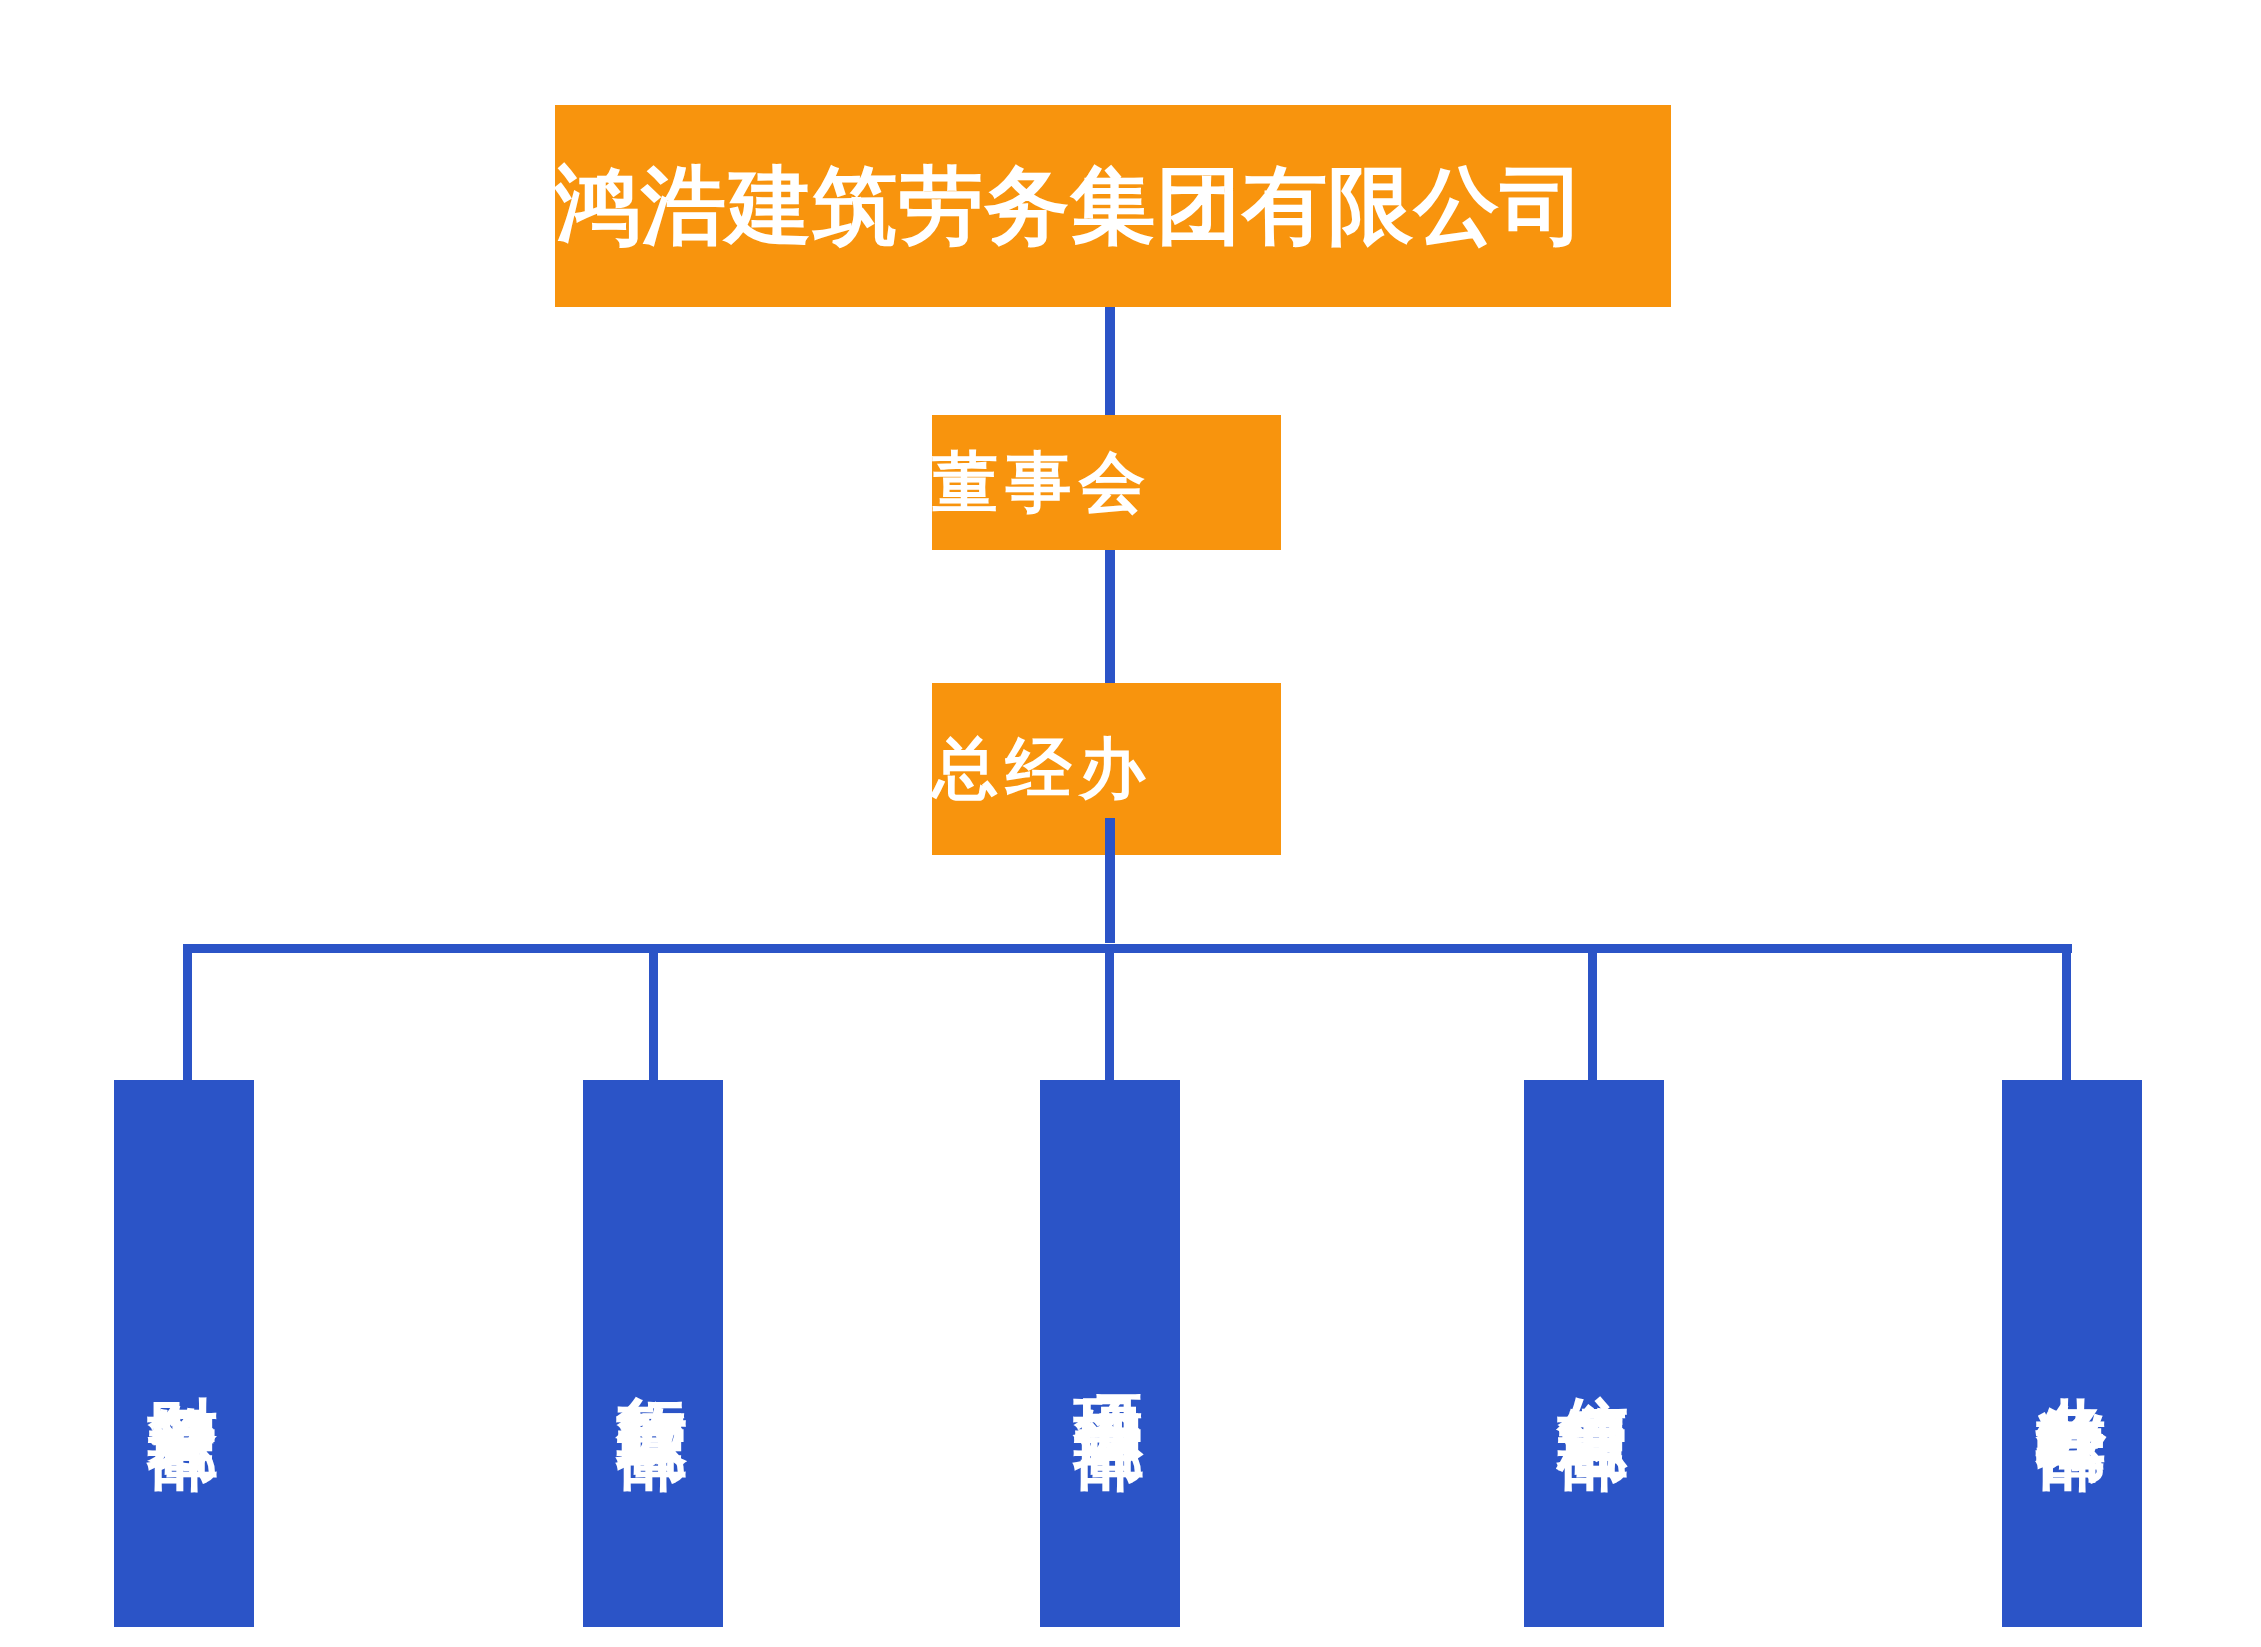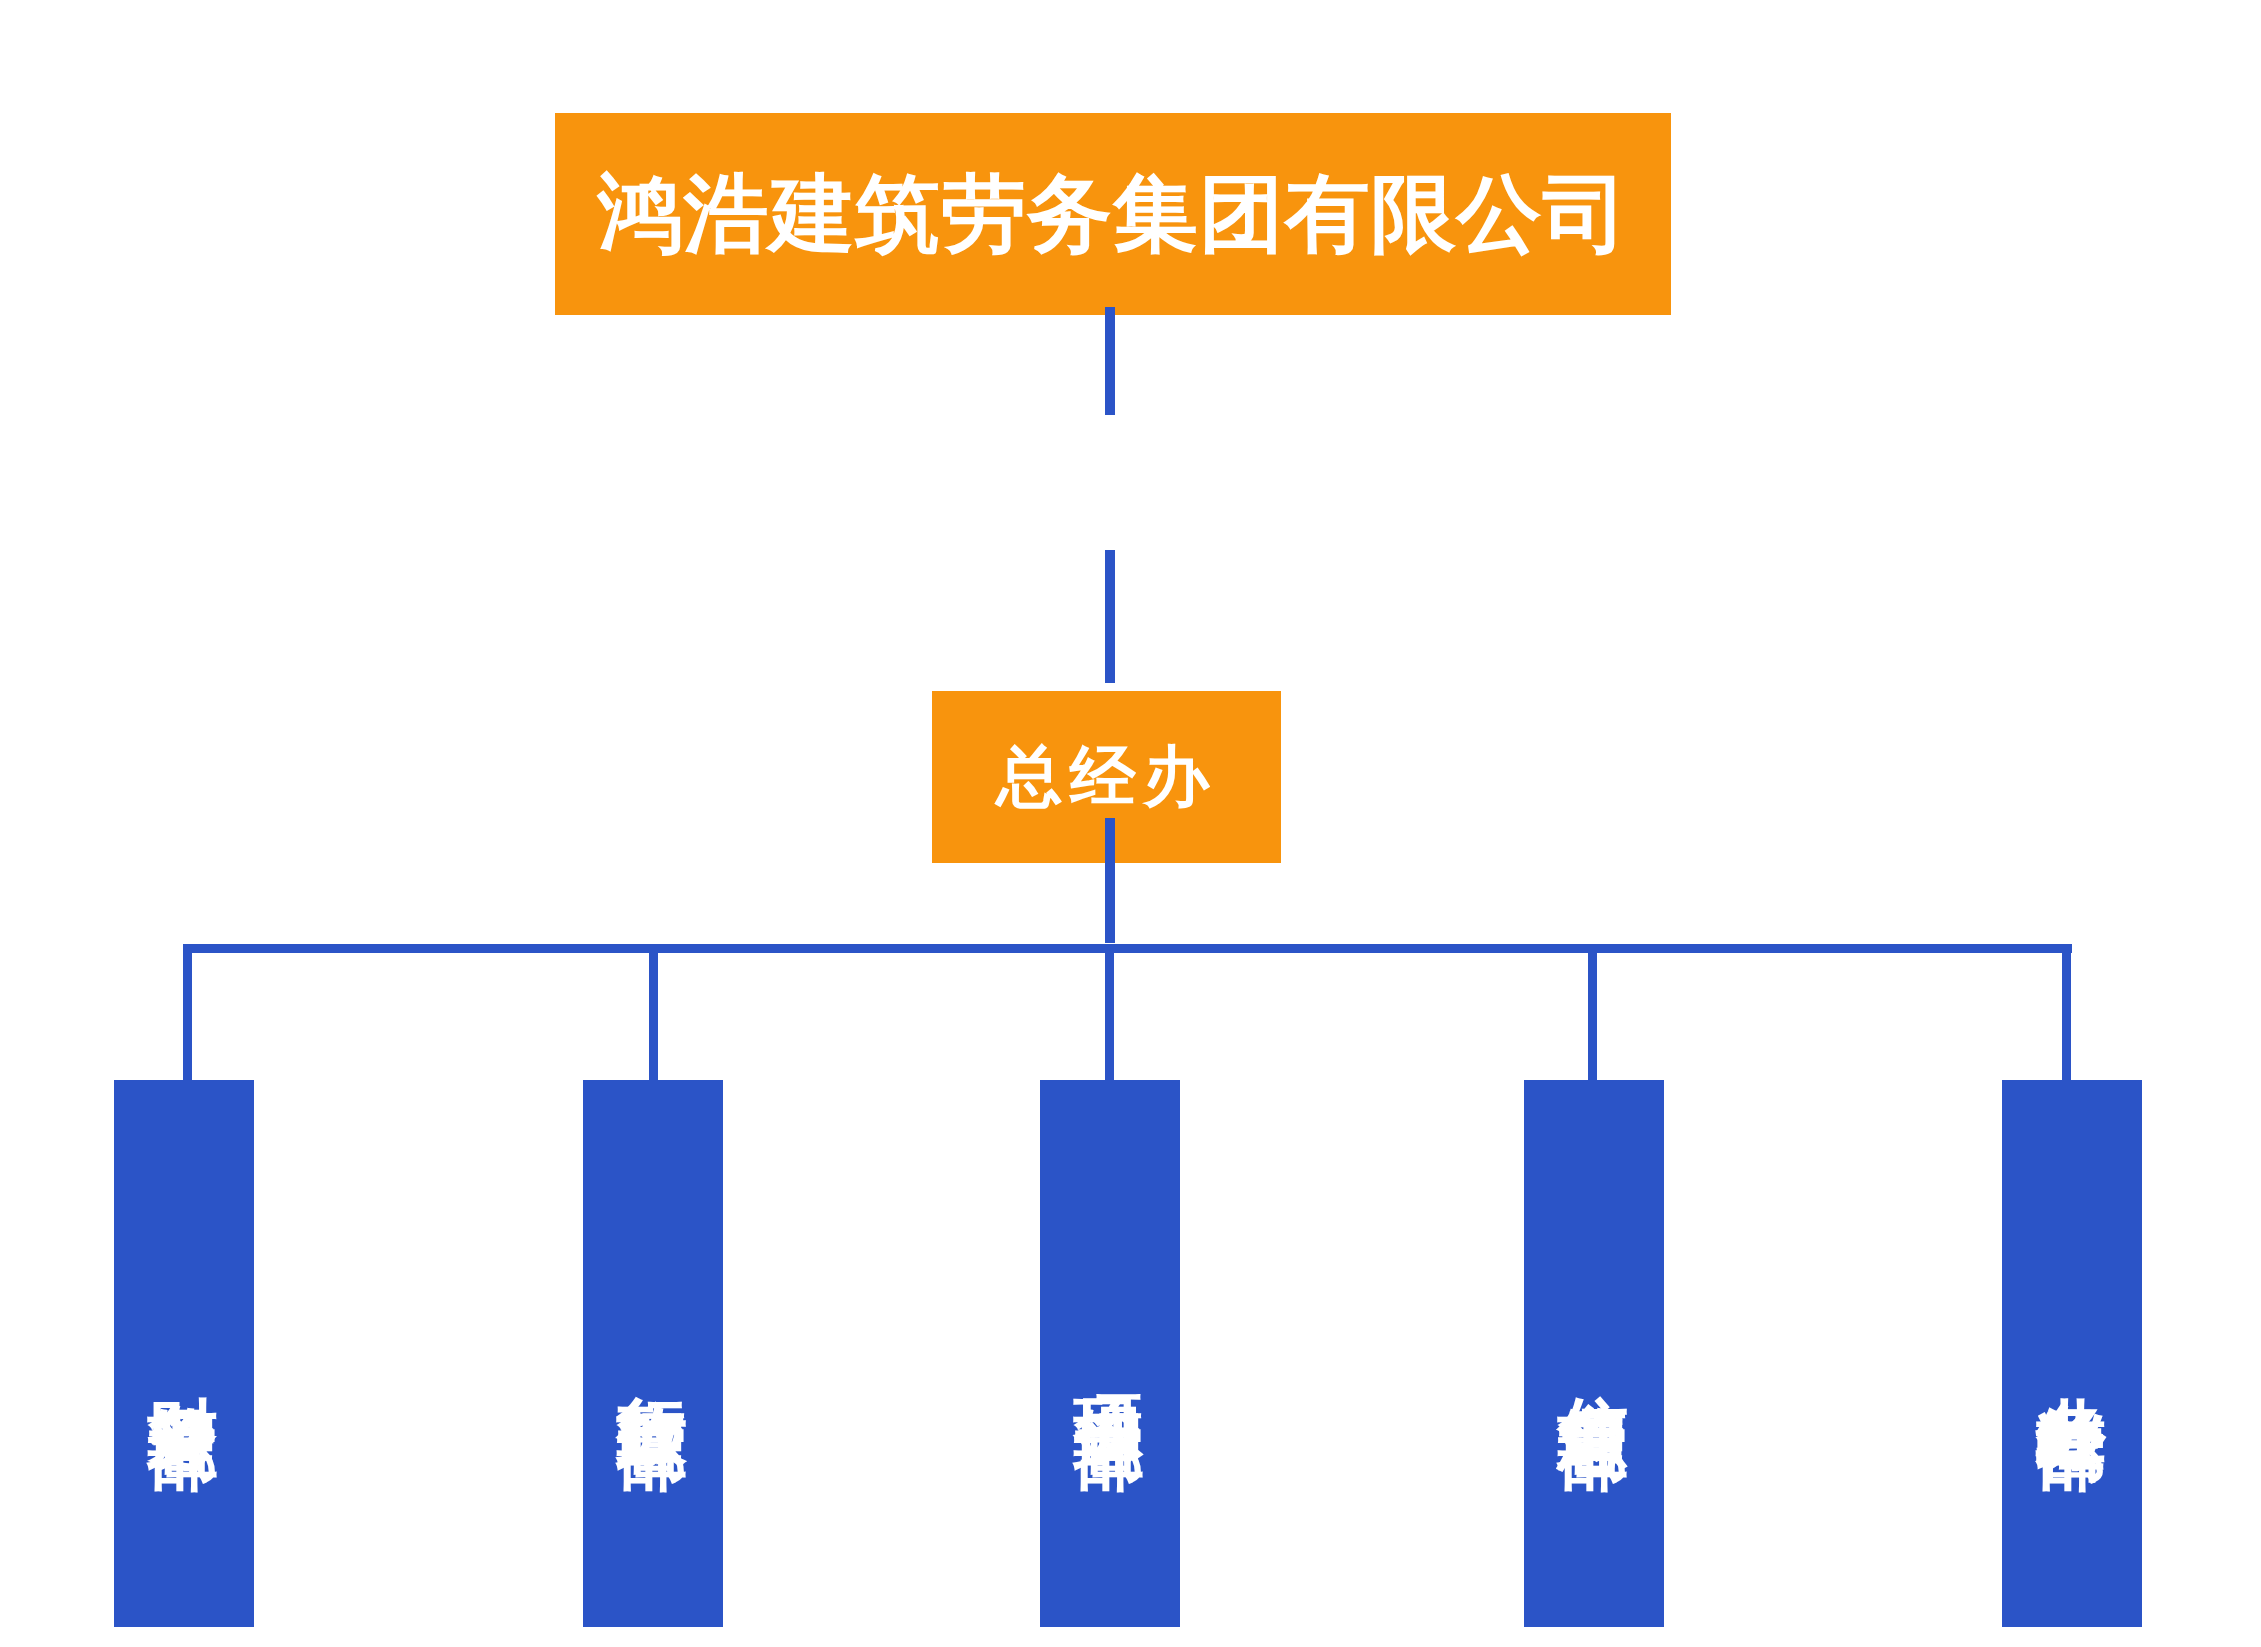--- a/index.html
+++ b/index.html
@@ -20,25 +20,23 @@
     background: var(--bg);
     overflow: hidden;
     font-family: "Liberation Sans", "DejaVu Sans", sans-serif;
   }
   .node {
     position: absolute;
     background: var(--orange);
     color: var(--text);
     display: flex;
     align-items: center;
-    justify-content: center;
     font-weight: bold;
     text-align: center;
     white-space: nowrap;
-    margin-top: 8px;
   }
   .node-title {
     left: 555px; top: 105px;
     width: 1116px; height: 202px;
     font-size: 85px;
     letter-spacing: 0.9px;
   }
   .node-mid {
     left: 932px;
     width: 349px;
@@ -93,20 +91,23 @@
 <body>
 
 <div class="canvas">
 
   <div class="node node-title">
     <span>鸿浩建筑劳务集团有限公司</span>
   </div>
 
   <div class="line v-title-board"></div>
 
+  <div class="node node-mid node-board">
+    <span>董事会</span>
+  </div>
 
   <div class="line v-board-gm"></div>
 
   <div class="node node-mid node-gm">
     <span>总经办</span>
   </div>
 
   <div class="line v-gm-bus"></div>
 
   <div class="line h-bus"></div>

